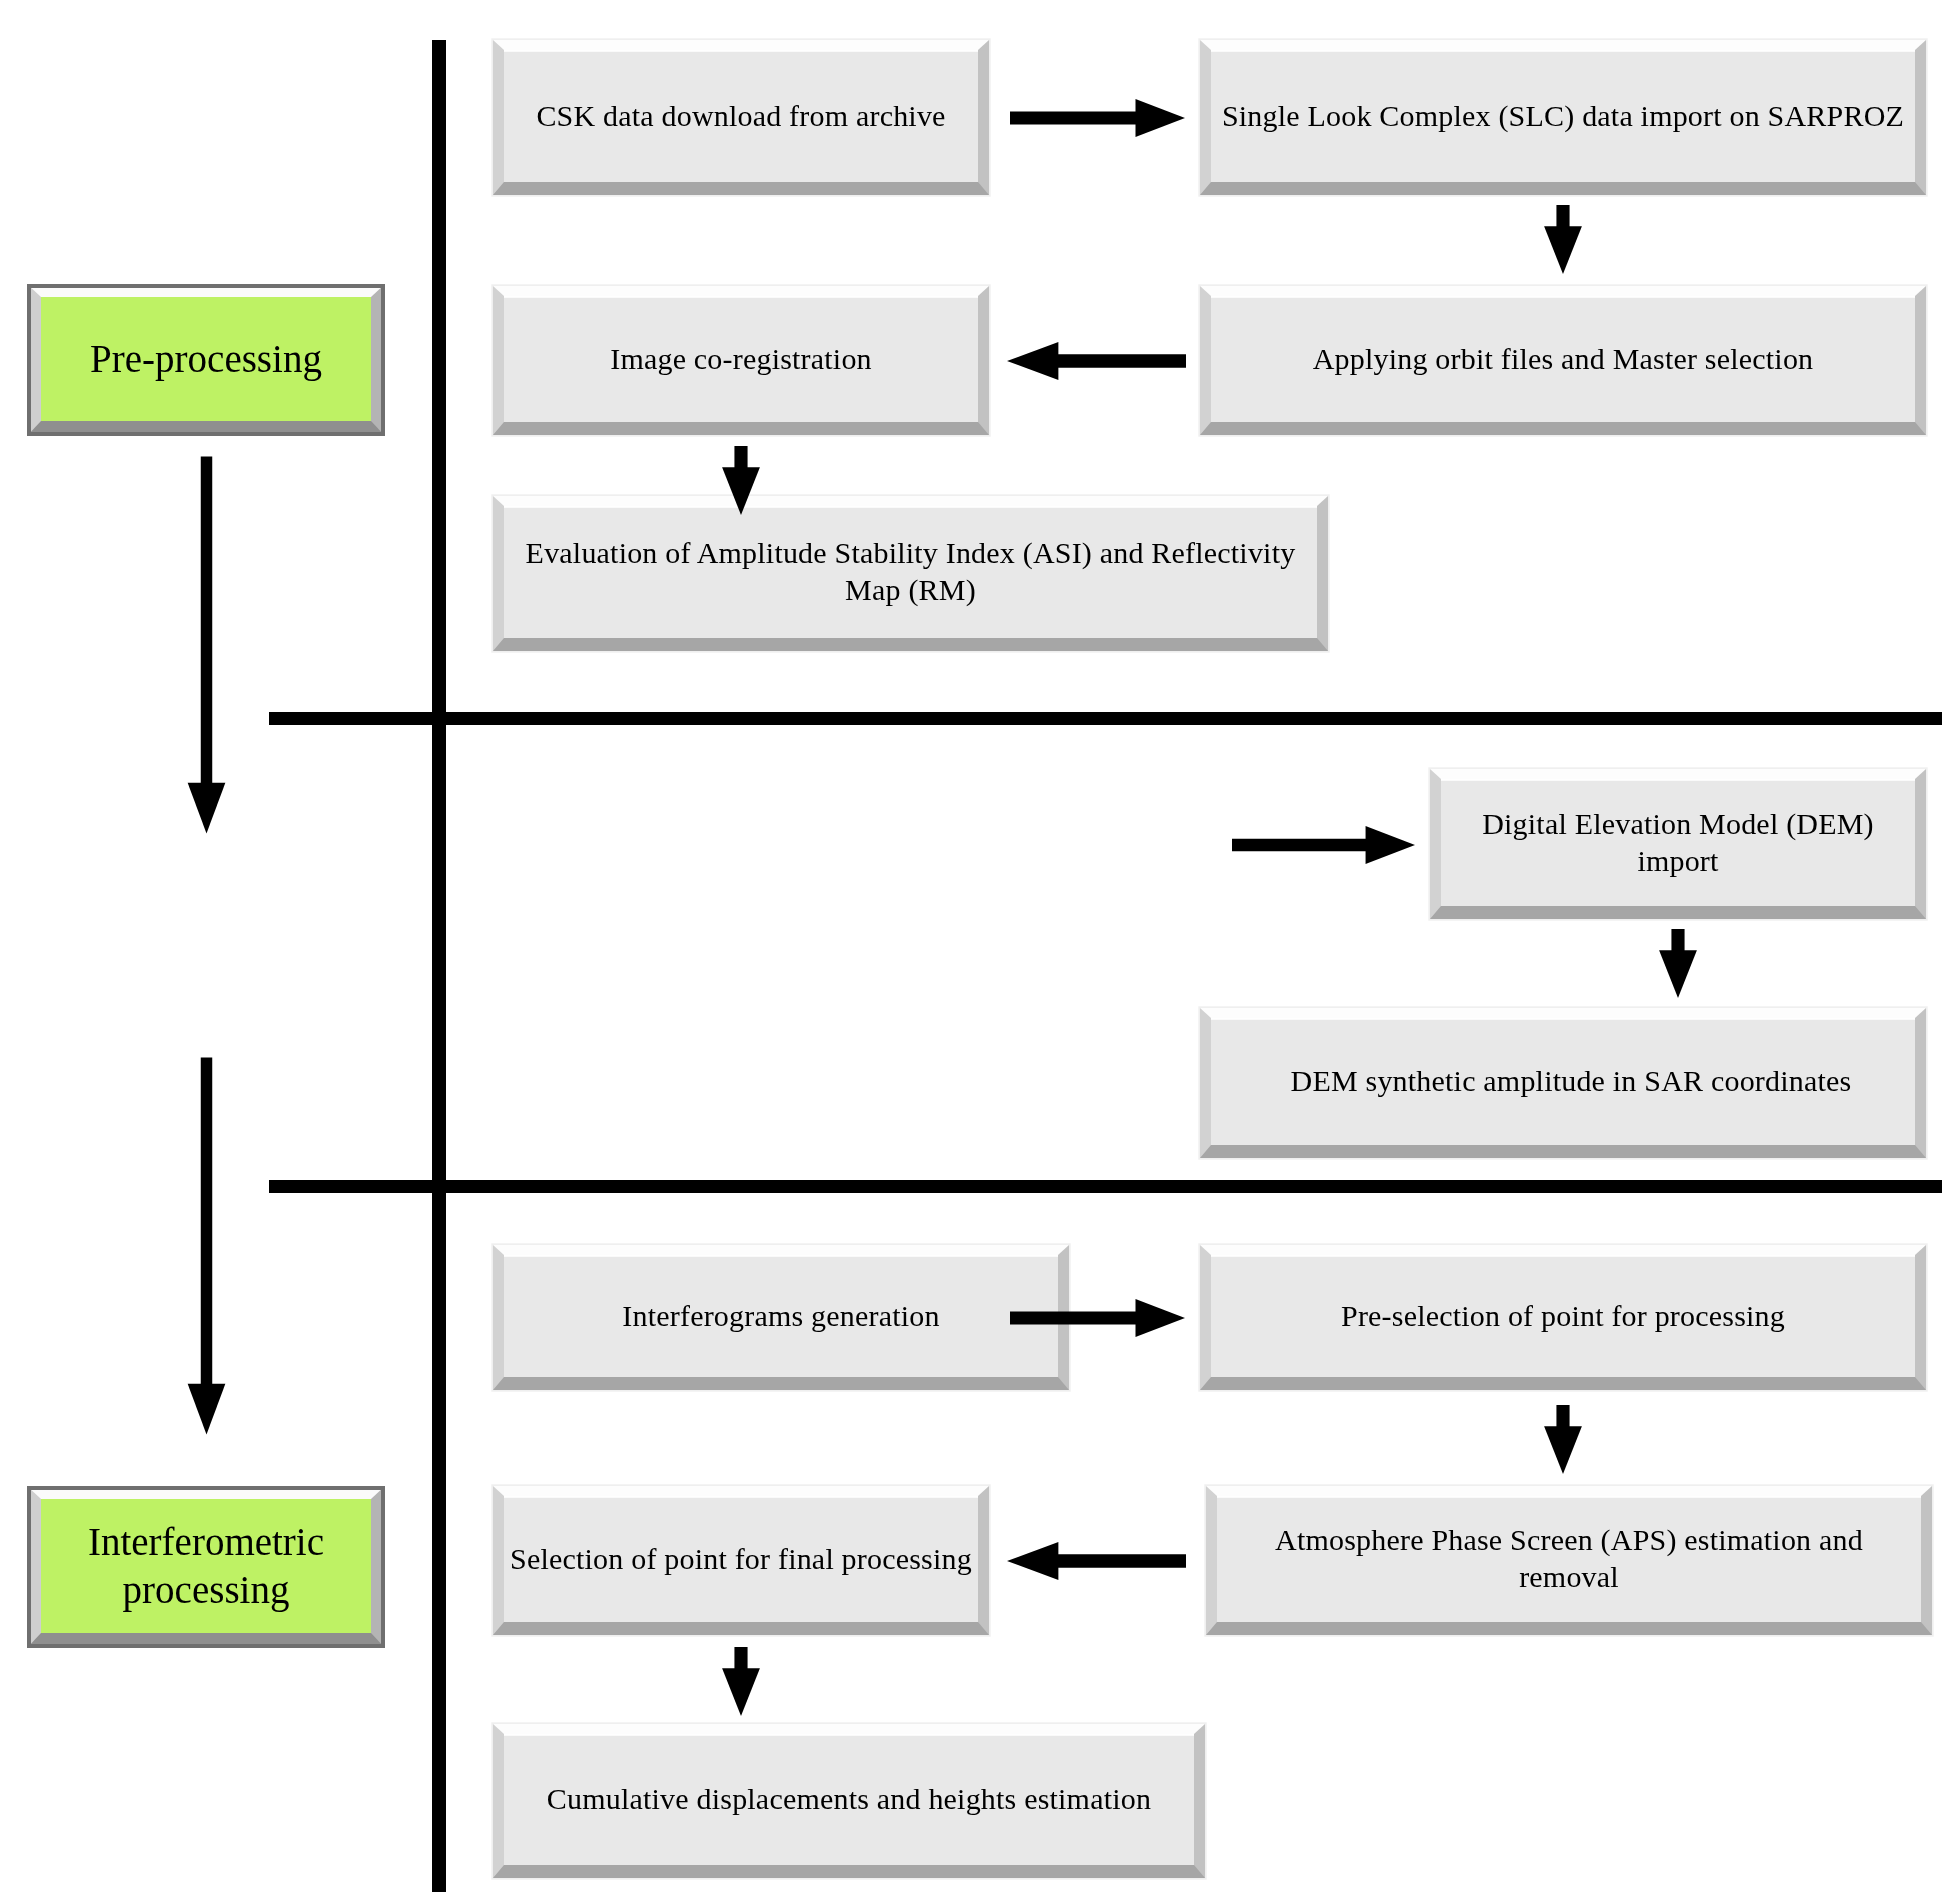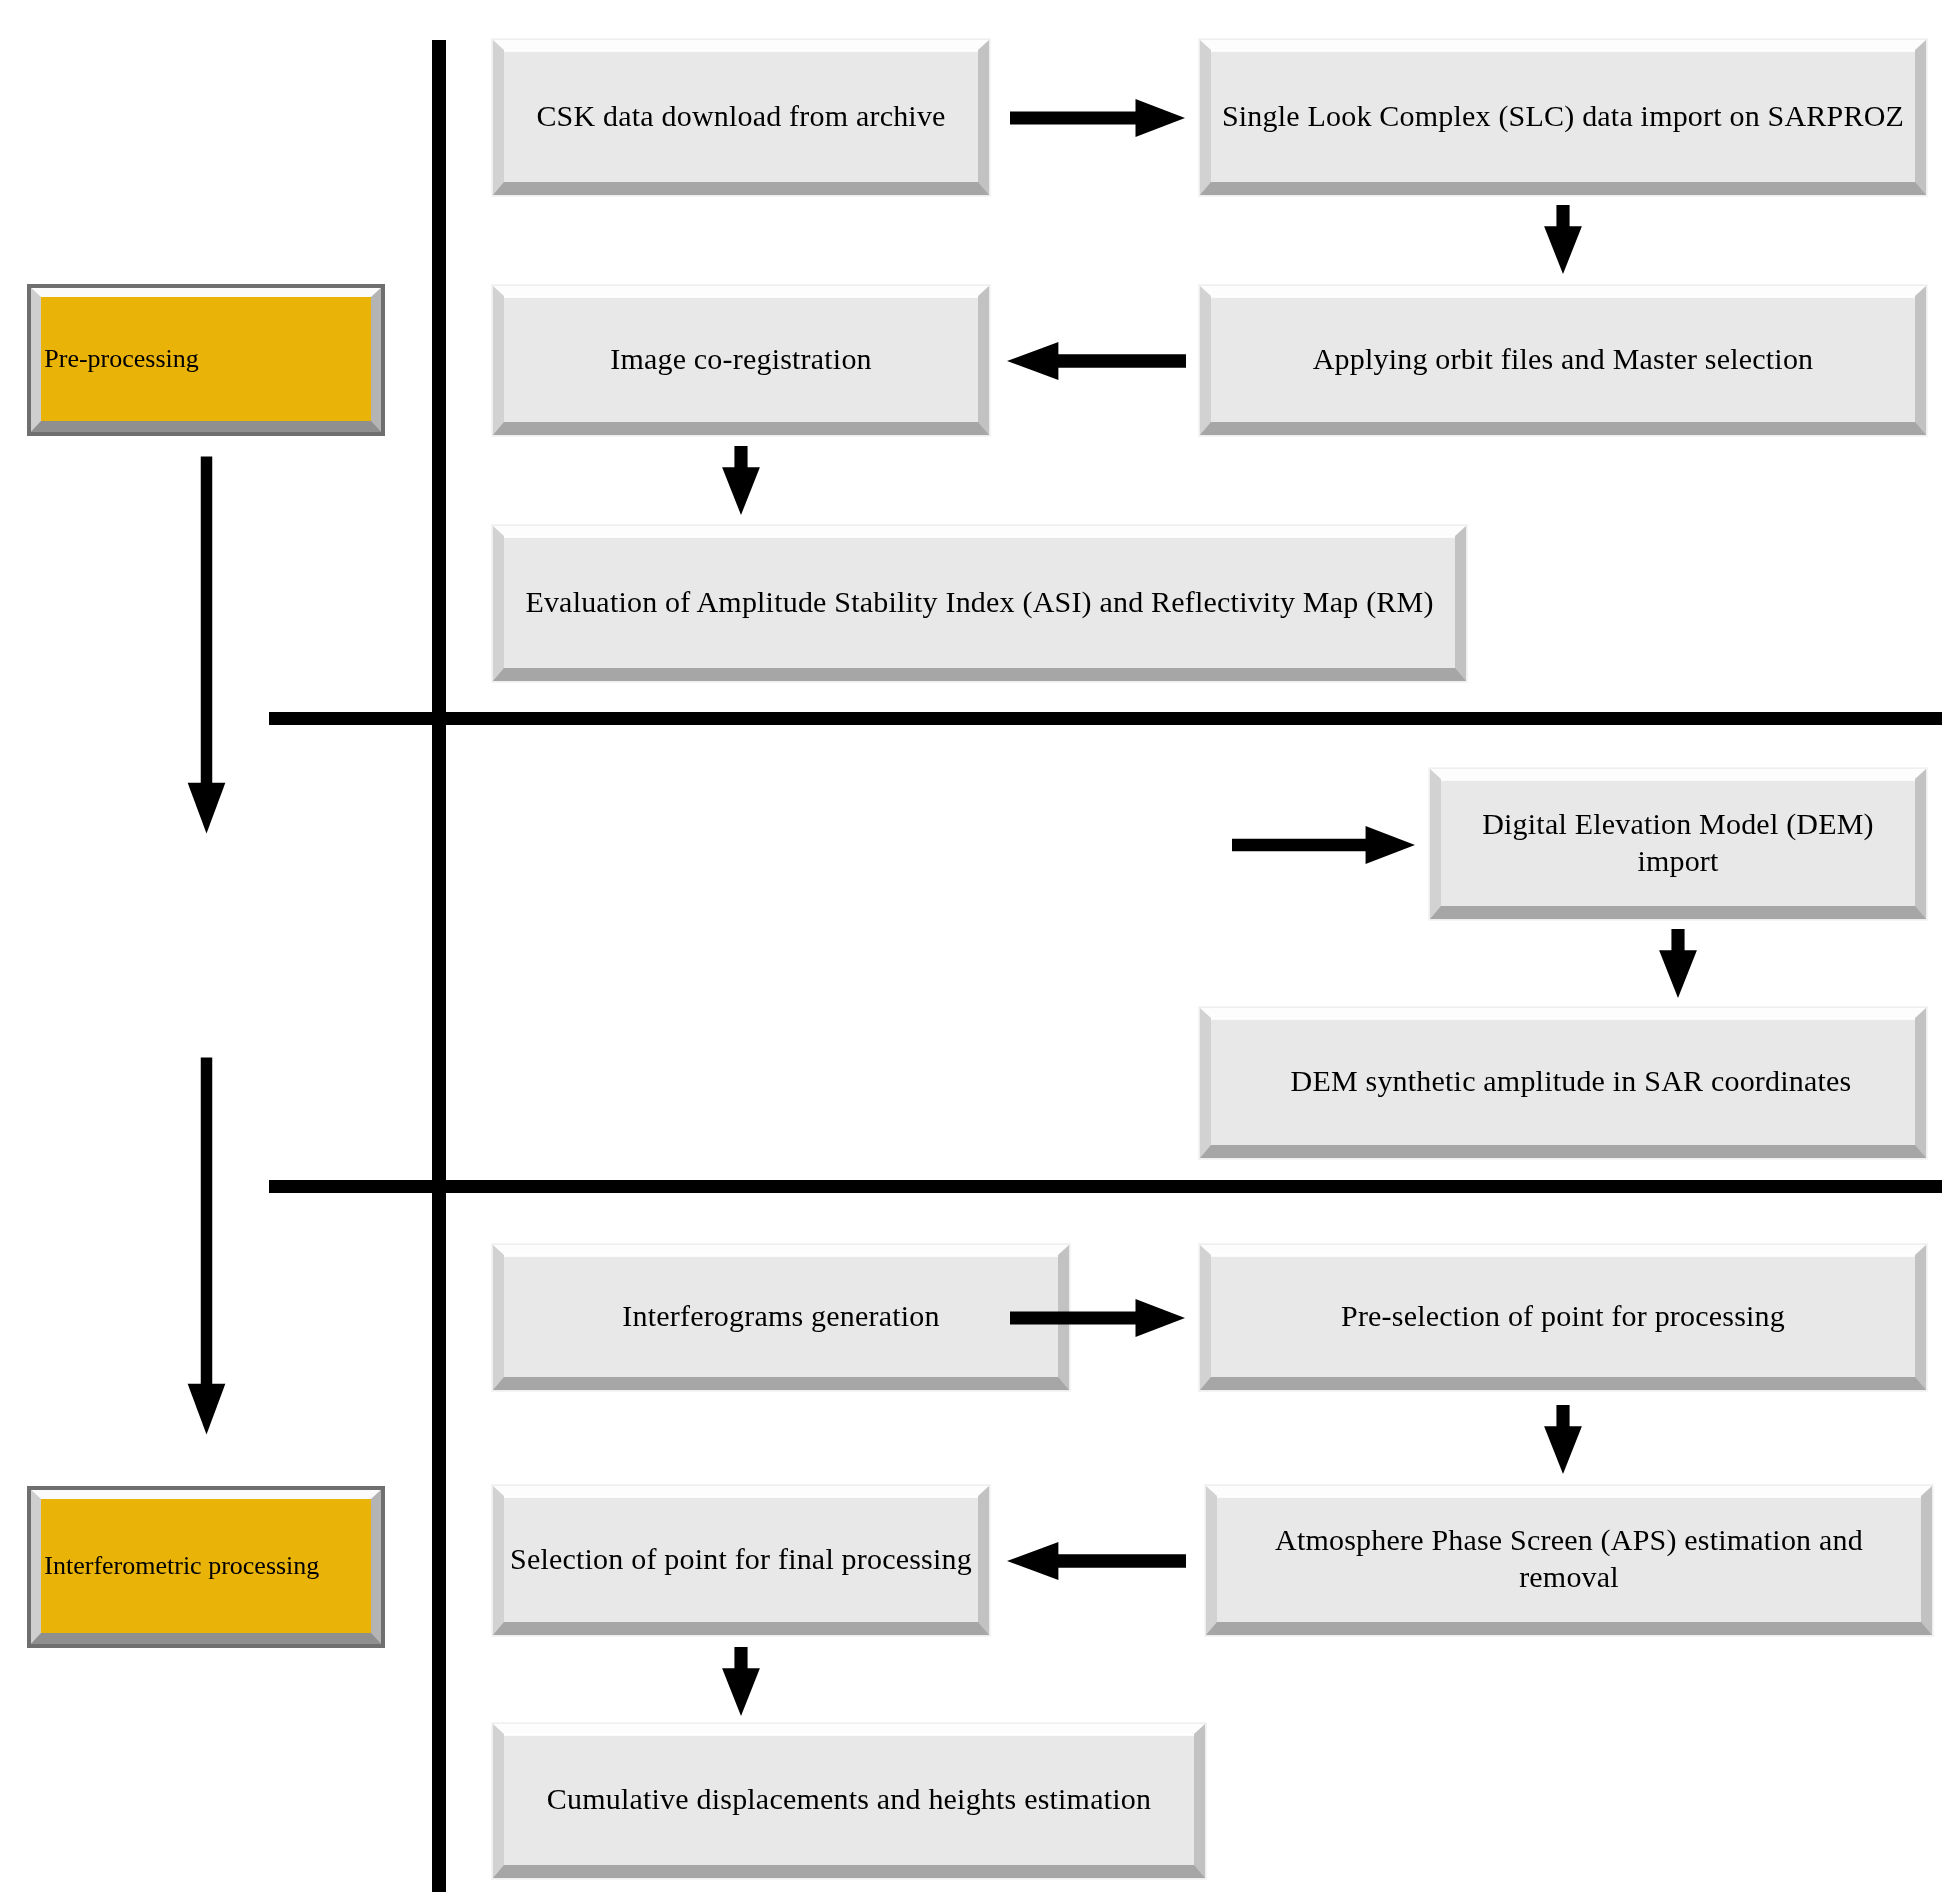--- a/index.html
+++ b/index.html
@@ -47,32 +47,32 @@
     padding: 0 5px;
   }
 
   
   .stage {
     position: absolute;
     box-sizing: border-box;
     display: flex;
     align-items: center;
     justify-content: center;
-    text-align: left;
+    text-align: center;
     color: #000000;
-    background: #eab308;
+    background: #bef264;
     border-style: solid;
     border-width: 13.2px 14px 15.7px 14px;
     border-top-color: #fbfbfb;
     border-left-color: #cfcfcf;
     border-right-color: #b4b4b4;
     border-bottom-color: #8f8f8f;
     outline: 4.1px solid #6f6f6f;
     outline-offset: -4.1px;
-    font-size: 26px;
+    font-size: 39px;
     line-height: 1.22;
   }
   .stage .label { display:block; width:100%; padding:0 3.3px; }
 
   
   .vrule {
     position: absolute;
     background: #000000;
   }
   .hrule {
@@ -148,21 +148,21 @@
     <span class="label">Image co-registration</span>
   </div>
 
   <div class="arrow" style="left:1007px; top:341px; width:179px; height:40px;">
     <svg width="179" height="40" viewBox="0 0 216 48" aria-hidden="true">
       <line x1="52" y1="24" x2="216" y2="24" stroke="#000" stroke-width="16"></line>
       <polygon points="0,24 62,1 62,47" fill="#000"></polygon>
     </svg>
   </div>
 
-  <div class="node" style="left:493px; top:526px; width:973px; height:155px;">
+  <div class="node" style="left:493px; top:496px; width:835px; height:155px;">
     <span class="label">Evaluation of Amplitude Stability Index (ASI) and Reflectivity Map (RM)</span>
   </div>
 
   <div class="arrow" style="left:721px; top:446px; width:40px; height:69px;">
     <svg width="40" height="69" viewBox="0 0 48 84" aria-hidden="true">
       <line x1="24" y1="0" x2="24" y2="40" stroke="#000" stroke-width="16"></line>
       <polygon points="24,84 1,26 47,26" fill="#000"></polygon>
     </svg>
   </div>
 

